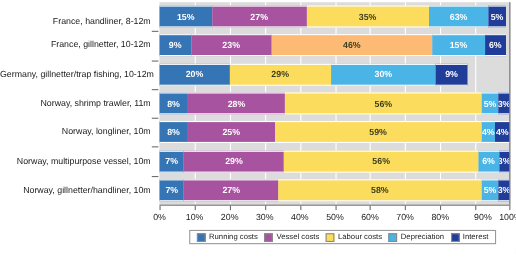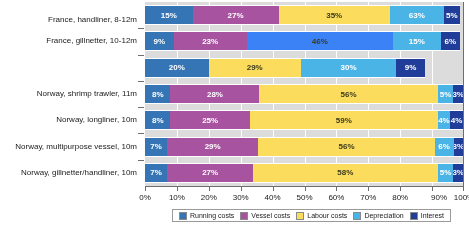--- a/index.html
+++ b/index.html
@@ -151,20 +151,21 @@
   }
 </style>
 </head>
 <body>
 
 <div id="chart-root">
 
   <div id="cat-labels">
       <div class="cat-label" style="top: 13px;">France, handliner, 8-12m</div>
       <div class="cat-label" style="top: 34.4286px;">France, gillnetter, 10-12m</div>
+      <div class="cat-label" style="top: 60.7143px;">Germany, gillnetter/trap fishing, 10-12m</div>
       <div class="cat-label" style="top: 87px;">Norway, shrimp trawler, 11m</div>
       <div class="cat-label" style="top: 113.286px;">Norway, longliner, 10m</div>
       <div class="cat-label" style="top: 139.571px;">Norway, multipurpose vessel, 10m</div>
       <div class="cat-label" style="top: 165.857px;">Norway, gillnetter/handliner, 10m</div>
     </div>
 
   <div id="plot">
       <div class="gridline" style="left: 31.9px;"></div>
       <div class="gridline" style="left: 63.8px;"></div>
       <div class="gridline" style="left: 95.7px;"></div>
@@ -191,21 +192,21 @@
           <span>5%</span>
         </div>
       </div>
       <div class="row" style="top: 29.4286px;">
         <div class="seg" style="width: 9%; background: rgb(53, 117, 181);">
           <span>9%</span>
         </div>
         <div class="seg" style="width: 23%; background: rgb(168, 83, 159);">
           <span>23%</span>
         </div>
-        <div class="seg dark-text" style="width: 46%; background: #3b82f6;">
+        <div class="seg dark-text" style="width: 46%; background: #fdba74;">
           <span>46%</span>
         </div>
         <div class="seg" style="width: 15%; background: rgb(75, 180, 230);">
           <span>15%</span>
         </div>
         <div class="seg" style="width: 6%; background: rgb(31, 61, 153);">
           <span>6%</span>
         </div>
       </div>
       <div class="row" style="top: 55.7143px;">

